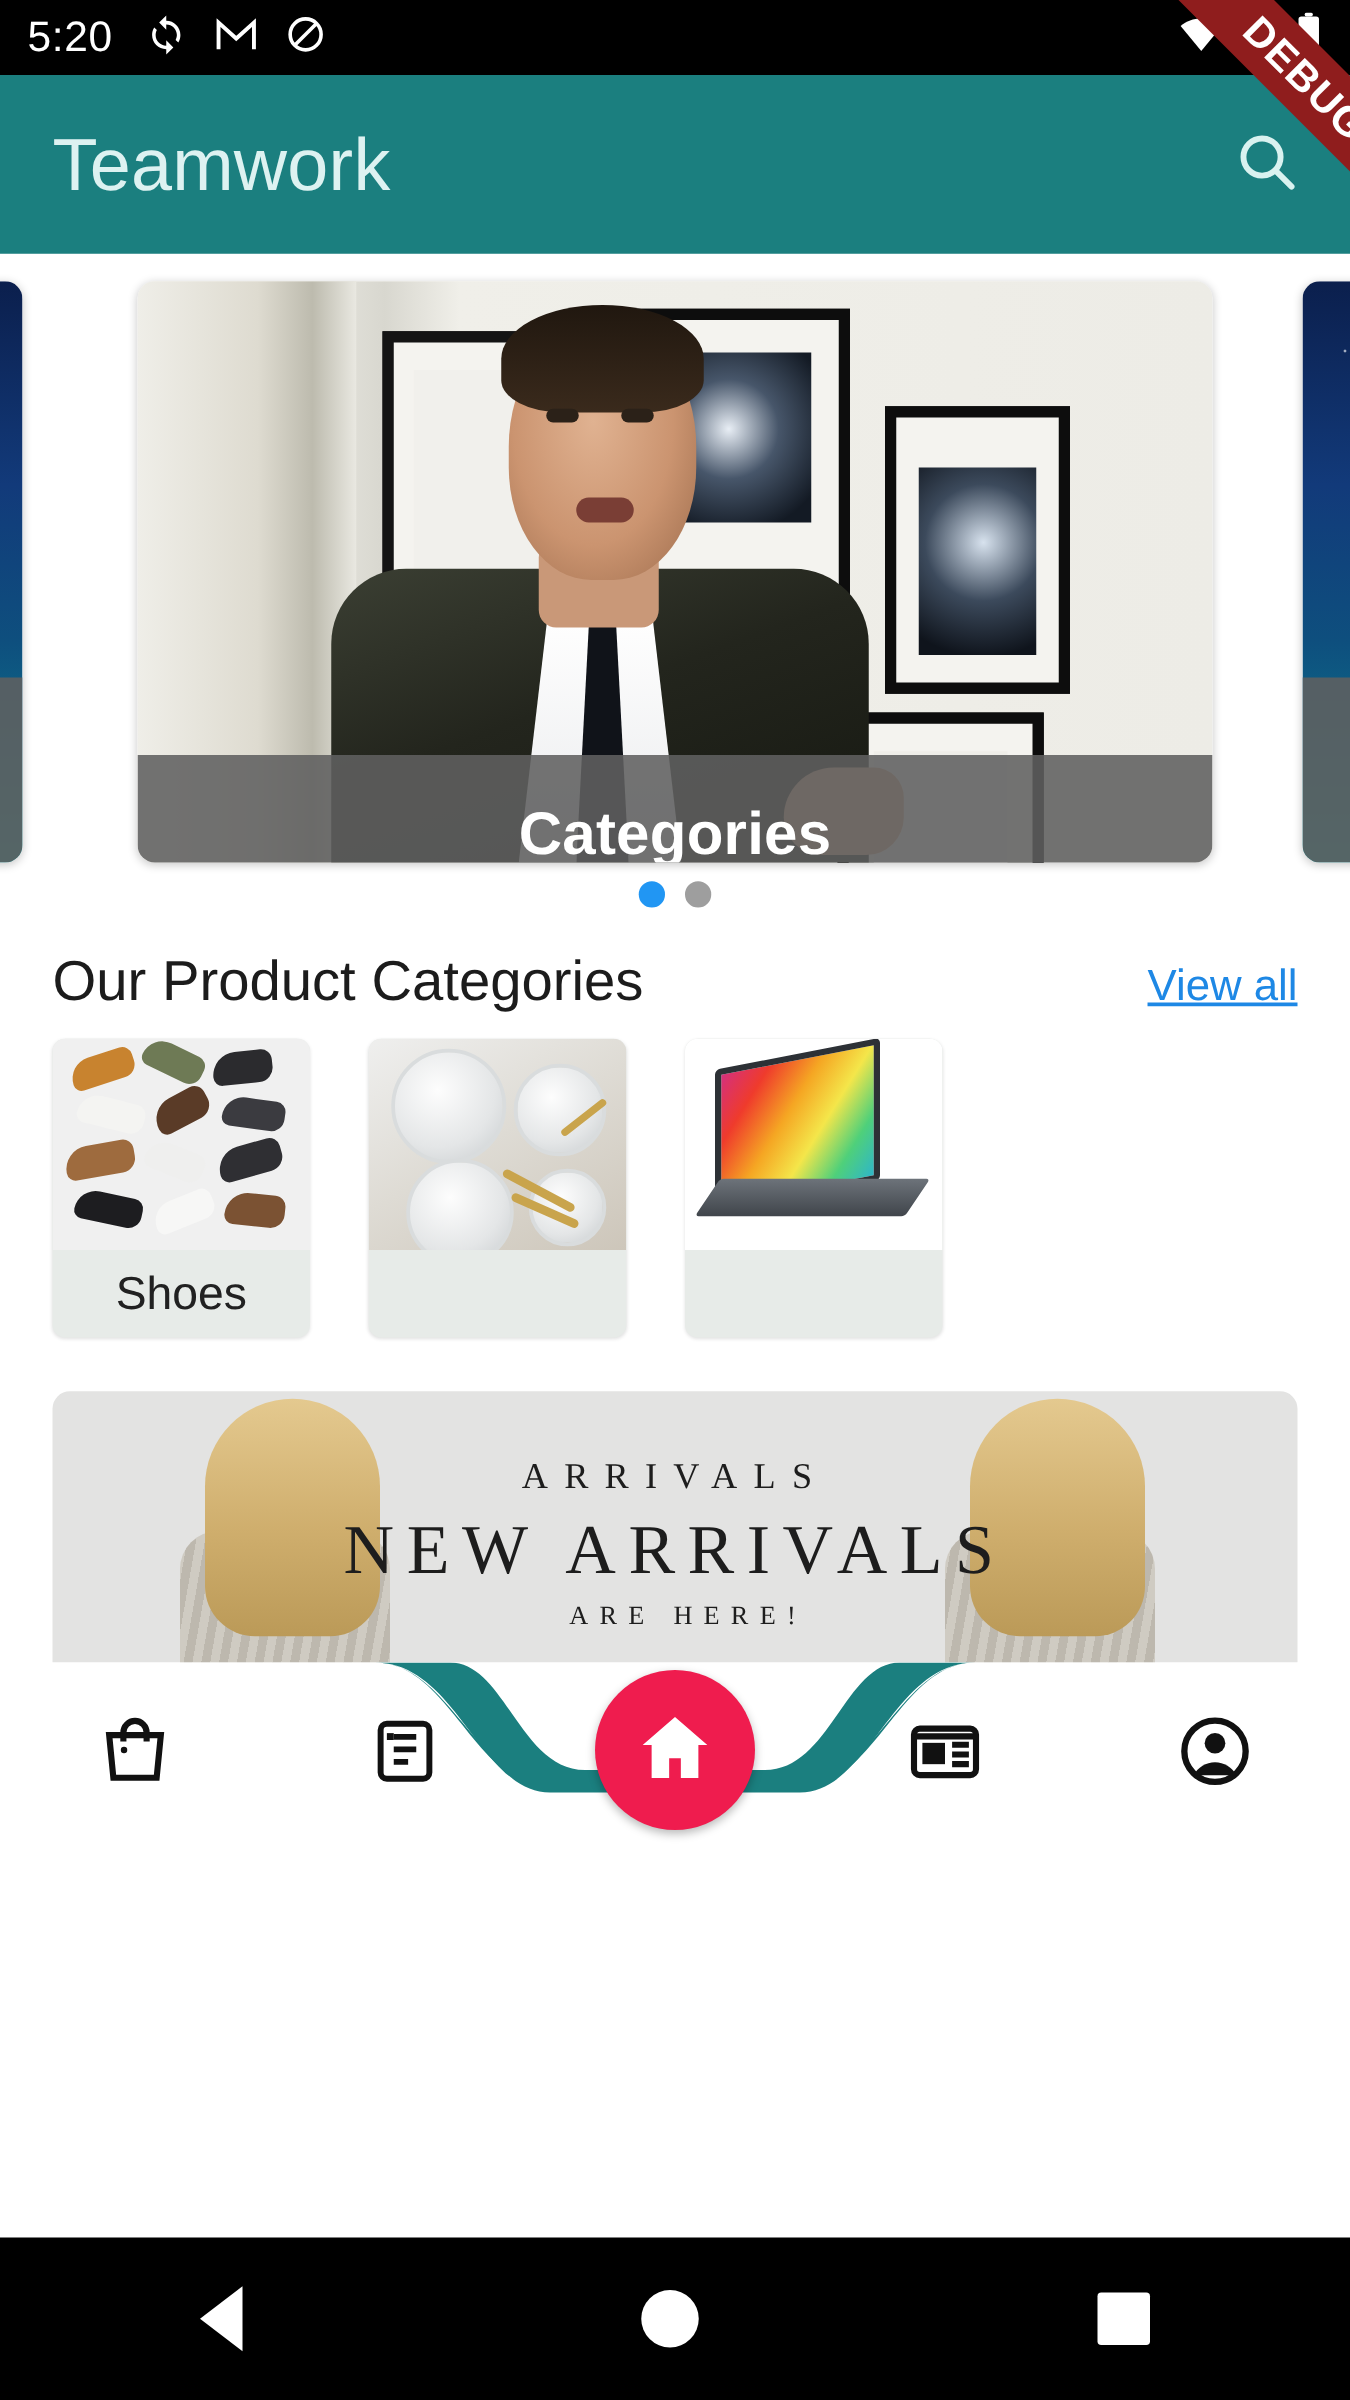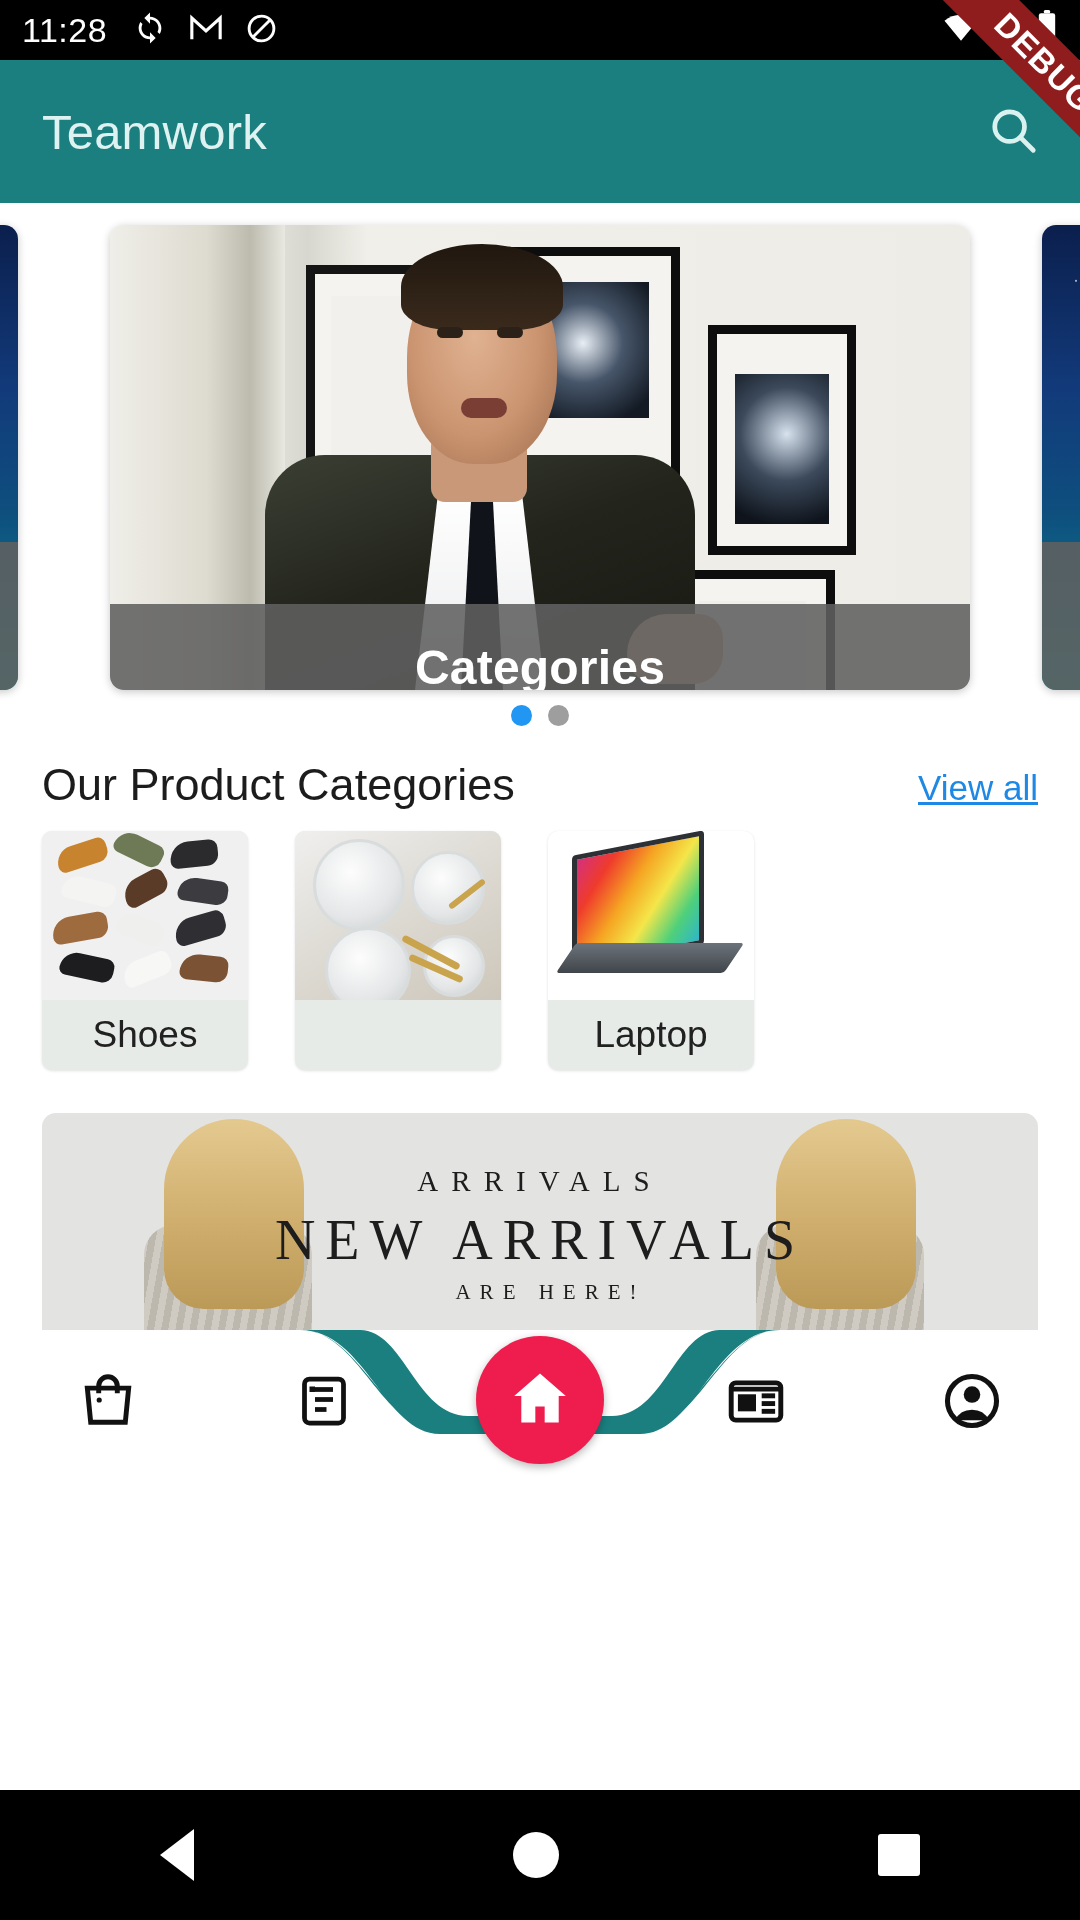--- a/index.html
+++ b/index.html
@@ -41,21 +41,21 @@
   }
 
   
   .appbar{
     position:absolute; top:60px; left:0; width:1080px; height:143px;
     background:#1b7f7f;
     display:flex; align-items:center; justify-content:space-between;
     padding:0 40px 0 42px;
     z-index:30;
   }
-  .appbar-title{ color:#ddf2f1; font-size:49px; font-weight:400; letter-spacing:.2px; }
+  .appbar-title{ color:#ddf2f1; font-size:59px; font-weight:400; letter-spacing:.2px; }
   .appbar-actions{ display:flex; align-items:center; }
 
   
   .content{
     position:absolute; top:203px; left:0; width:1080px; height:1127px;
     background:#fff; overflow:hidden;
   }
 
   
   .carousel{
@@ -303,21 +303,21 @@
     width:0; height:0; border-top:26px solid transparent;
     border-bottom:26px solid transparent; border-right:34px solid #fff;
   }
   .sys-home{ width:46px; height:46px; border-radius:50%; background:#fff; }
   .sys-recent{ width:42px; height:42px; background:#fff; border-radius:3px; }
 </style>
 </head>
 <body>
 
 <div class="statusbar">
-  <span class="sb-time">11:28</span>
+  <span class="sb-time">5:20</span>
 
   <span class="sb-icons-left">
     <span class="sb-ic">
       <svg width="34" height="34" viewBox="0 0 24 24" fill="#fff">
         <path d="M12 4V1L8 5l4 4V6c3.3 0 6 2.7 6 6 0 1-.3 2-.7 2.8l1.5 1.5C19.6 15 20 13.6 20 12c0-4.4-3.6-8-8-8zm0 14c-3.3 0-6-2.7-6-6 0-1 .3-2 .7-2.8L5.2 7.7C4.4 9 4 10.4 4 12c0 4.4 3.6 8 8 8v3l4-4-4-4v3z"></path>
       </svg>
     </span>
     <span class="sb-ic">
       <svg width="34" height="30" viewBox="0 0 24 20" fill="none" stroke="#fff" stroke-width="2.2">
         <path d="M2 18V3l10 9L22 3v15"></path>
@@ -465,21 +465,20 @@
         <span class="cutl" style="left:112px;top:134px;width:58px;height:7px;transform:rotate(24deg);"></span>
         <span class="cutl" style="left:150px;top:60px;width:44px;height:6px;transform:rotate(-38deg);"></span>
       </div>
     </div>
 
     <div class="cat">
       <div class="cat-img img-laptop">
         <span class="lap-screen"></span>
         <span class="lap-base"></span>
       </div>
-      <div class="cat-label">Laptop</div>
     </div>
   </div>
 
   <div class="promo">
     <div class="promo-model l">
       <span class="m-sweater"></span>
         <span class="m-hair"></span>
     </div>
     <div class="promo-model r">
       <span class="m-sweater"></span>

